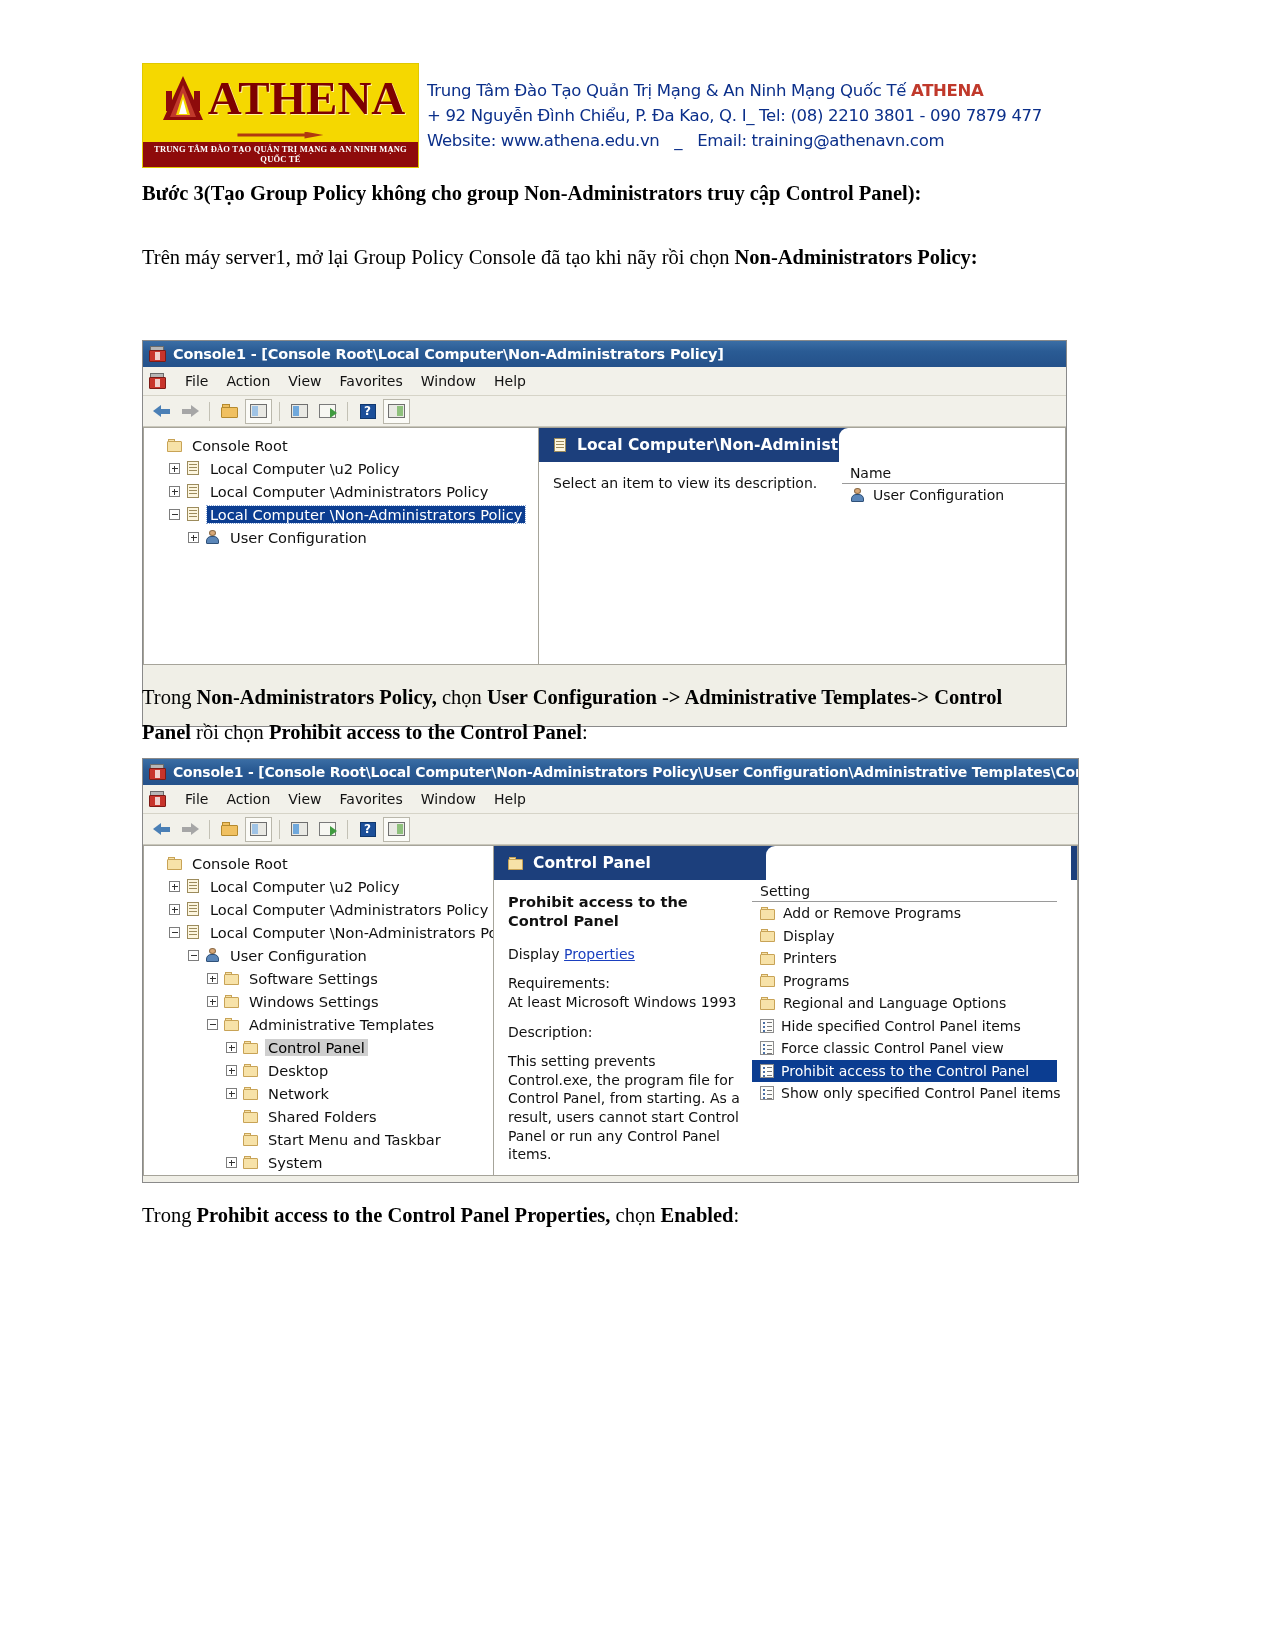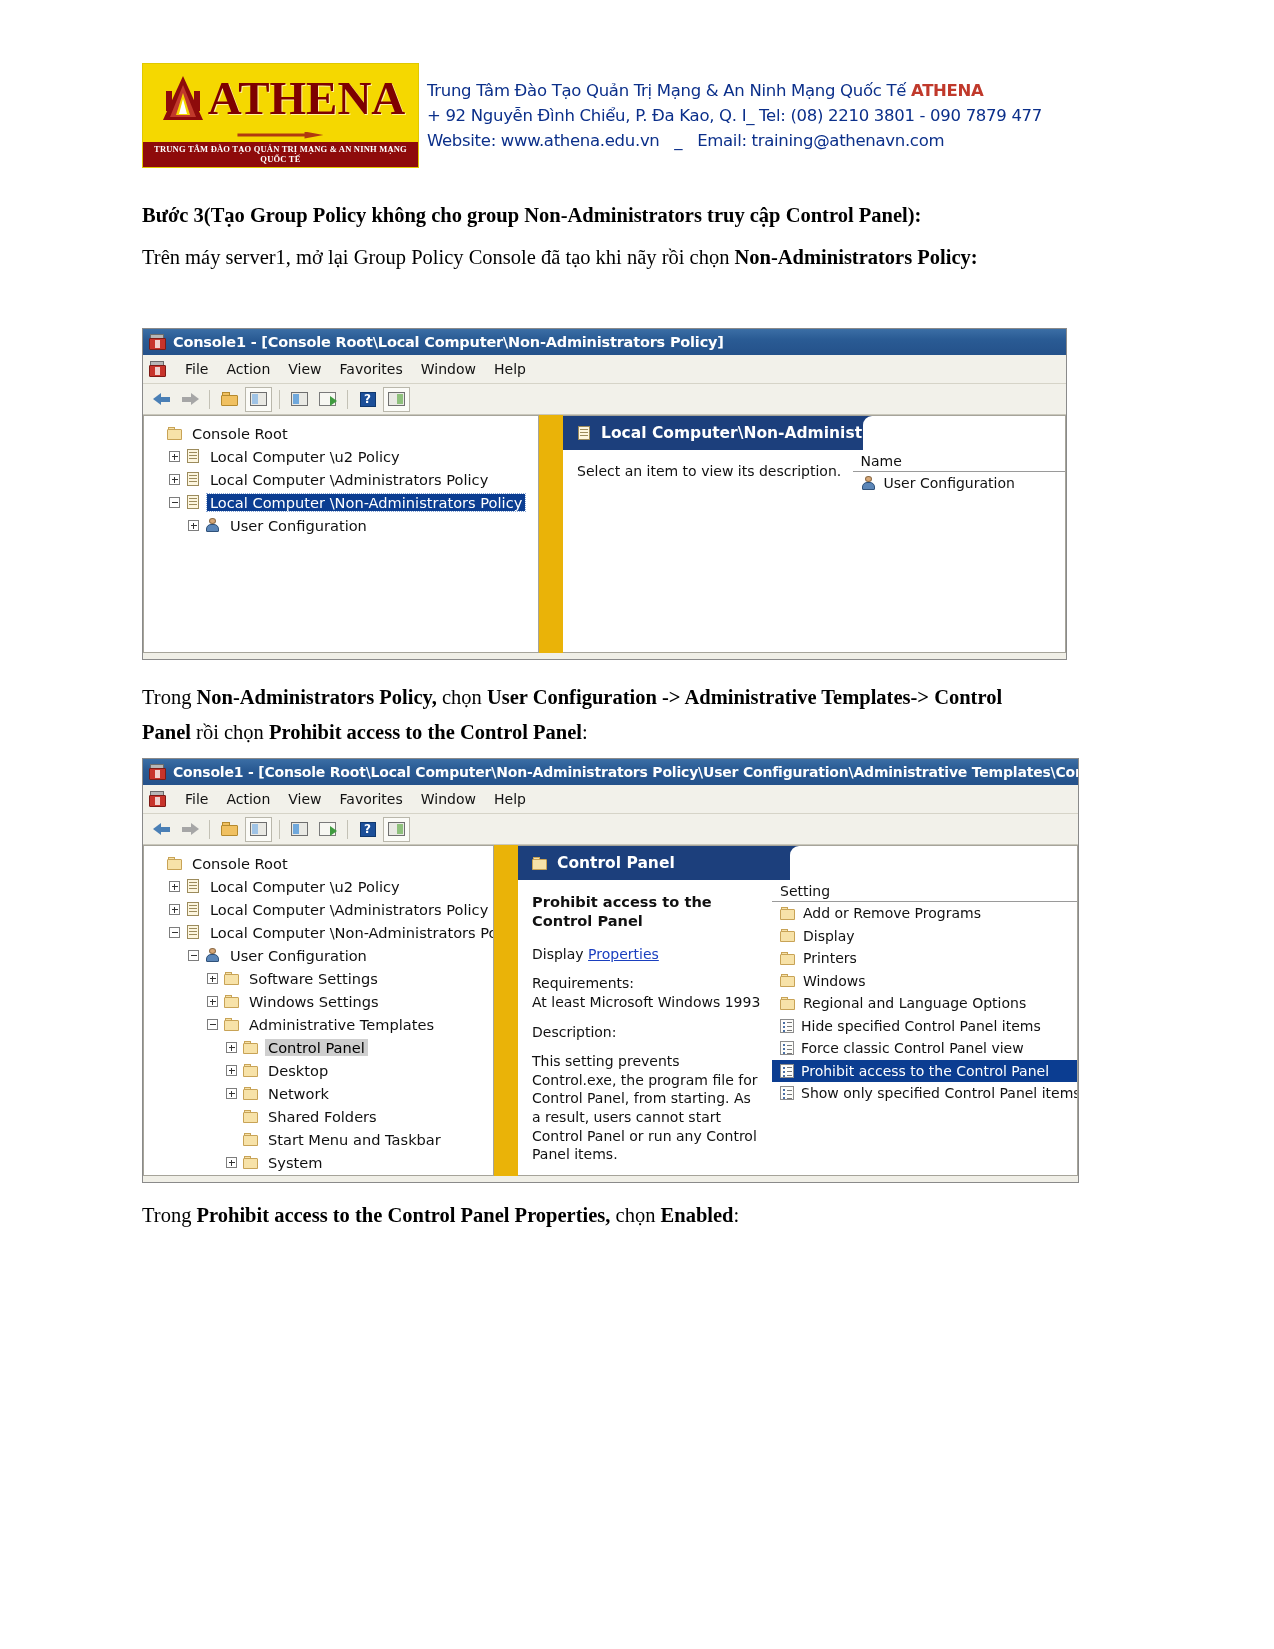--- a/index.html
+++ b/index.html
@@ -112,21 +112,21 @@
   .para {
     position: absolute;
     font-family: "Liberation Serif", serif;
     color: #000;
     font-size: 20.5px;
     line-height: 1.72;
     width: 905px;
     left: 142px;
   }
   .para b { font-weight: bold; }
-  .p1 { top: 198px; font-weight: bold; }
+  .p1 { top: 176px; font-weight: bold; }
   .p2 { top: 240px; }
   .p3 { top: 680px; }
   .p4 { top: 1198px; }
 
   
   .mmc {
     position: absolute;
     box-sizing: border-box;
     background: #f0efe7;
     border: 1px solid #8a8a8a;
@@ -248,21 +248,21 @@
     width: 17px; height: 14px; position: relative; background: #f7f7f2;
     border: 1px solid #7a7a7a; box-sizing: border-box;
   }
   .ico-export::after {
     content:""; position:absolute; right:-2px; top:3px;
     width:0;height:0;border-top:5px solid transparent;border-bottom:5px solid transparent;
     border-left: 7px solid #3f9b3f;
   }
 
   
-  .mmc-body { display: flex; background: #eab308; gap: 24px; }
+  .mmc-body { display: flex; background: #a21caf; }
   .tree-pane {
     background: #ffffff;
     border: 1px solid #a6a49a;
     box-sizing: border-box;
     padding: 6px 0 0 6px;
     overflow: hidden;
   }
   .tnode {
     display: flex;
     align-items: center;
@@ -407,21 +407,21 @@
     padding-left: 8px;
     white-space: nowrap;
   }
   .lrow.selected {
     background: #0b3d91;
     color: #ffffff;
   }
   .lrow .icon-folder, .lrow .icon-setting, .lrow .icon-user { margin-right: 7px; }
 
   
-  #win1 { left: 142px; top: 328px; width: 925px; height: 332px; }
+  #win1 { left: 142px; top: 340px; width: 925px; height: 387px; }
   #win1 .tree-pane { width: 396px; height: 238px; }
   #win1 .detail-pane { height: 238px; }
   #win1 .ext-tab { left: 300px; width: 240px; }
 
   
   #win2 { left: 142px; top: 758px; width: 937px; height: 425px; }
   #win2 .tree-pane { width: 351px; height: 331px; }
   #win2 .detail-pane { height: 331px; }
   #win2 .ext-tab { left: 272px; width: 305px; }
   #win2 .desc-col { width: 258px; box-sizing: border-box; }
@@ -718,21 +718,21 @@
                 <div class="lrow">
                   <span class="icon-folder"></span>
                   <span>Display</span>
                 </div>
                 <div class="lrow">
                   <span class="icon-folder"></span>
                   <span>Printers</span>
                 </div>
                 <div class="lrow">
                   <span class="icon-folder"></span>
-                  <span>Windows</span>
+                  <span>Programs</span>
                 </div>
                 <div class="lrow">
                   <span class="icon-folder"></span>
                   <span>Regional and Language Options</span>
                 </div>
                 <div class="lrow">
                   <span class="icon-setting"></span>
                   <span>Hide specified Control Panel items</span>
                 </div>
                 <div class="lrow">

